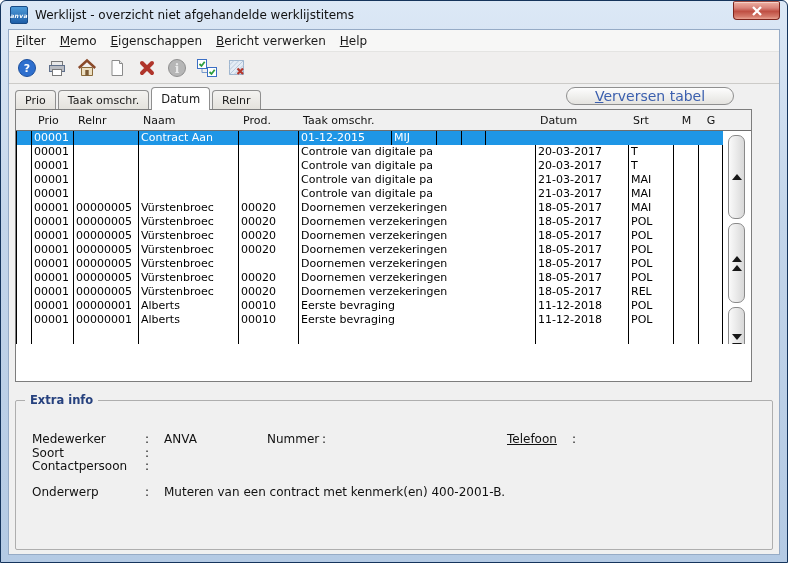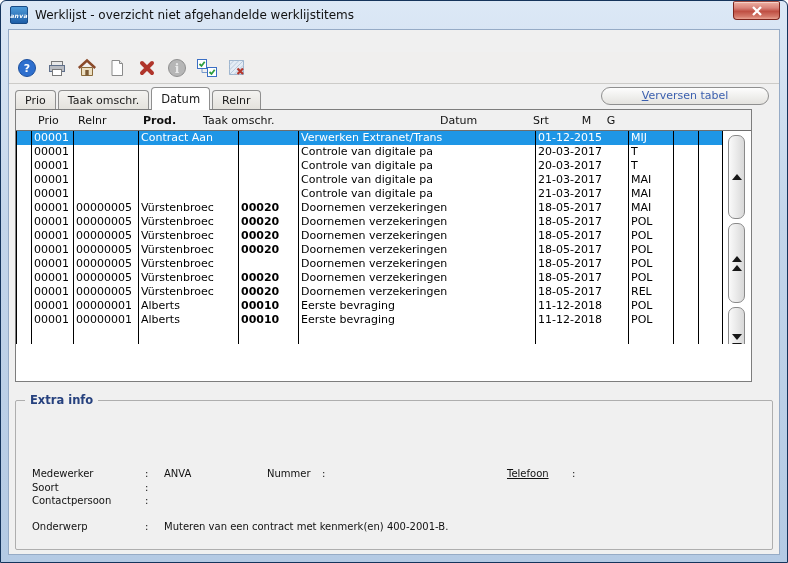--- a/index.html
+++ b/index.html
@@ -51,21 +51,21 @@
     background:linear-gradient(180deg,#f4f3f1,#e4e2dd); border:1px solid #8f8f8f; border-bottom:none;
     border-radius:4px 4px 0 0; display:flex; align-items:center; cursor:pointer;
   }
   .tab.active {
     height:23px; background:#ffffff; font-size:11.5px; position:relative; z-index:4; margin-bottom:-1px;
     padding-bottom:1px;
   }
   .refresh-btn {
     position:absolute; left:557px; top:57px; width:168px; height:18px;
     background:linear-gradient(180deg,#fdfdfd,#e4e3df); border:1px solid #8f8f8f; border-radius:9px;
-    color:#3b5fae; font-size:11px; text-align:center; line-height:16px; cursor:pointer;margin-left:35px;
+    color:#3b5fae; font-size:14px; text-align:center; line-height:16px; cursor:pointer;
   }
   .refresh-btn::first-letter { text-decoration:underline; }
   
   .gridbox {
     position:absolute; left:6px; top:79px; width:737px; height:273px;
     border:1px solid #7d7d7d; background:#ffffff; z-index:1;
   }
   .grid-header {
     position:relative; height:21px; background:#f0f0f0; border-bottom:1px solid #6e6e6e;
     display:flex; font-size:11px; color:#111;
@@ -78,21 +78,21 @@
   .grid-row.selected { background:#1e96e6; color:#fff; }
   .grid-row.filler { height:54px; }
   .gc {
     border-right:1px solid #000; height:100%; overflow:hidden; white-space:nowrap;
     font-size:11px; line-height:13px; padding-left:2px;
   }
   .gc-sel  { width:16px; border-left:1px solid #000; }
   .gc-prio { width:42px; }
   .gc-relnr{ width:65px; }
   .gc-naam { width:100px; }
-  .gc-prod { width:60px;font-weight:bold; }
+  .gc-prod { width:60px; }
   .gc-taak { width:237px; }
   .gc-datum{ width:93px; }
   .gc-srt  { width:45px; }
   .gc-m    { width:25px; }
   .gc-g    { width:24px; }
   .scrollstrip { position:absolute; right:0; top:0; width:28px; height:250px; background:#fff; }
   .sbtn {
     position:absolute; left:5px; width:17px; border:1px solid #8a8a8a; border-radius:7px;
     background:linear-gradient(90deg,#fafafa,#d9d9d9);
     display:flex; flex-direction:column; align-items:center; justify-content:center; gap:3px; cursor:pointer;
@@ -104,21 +104,21 @@
   .tri-down { width:0; height:0; border-left:5px solid transparent; border-right:5px solid transparent; border-top:6px solid #161616; }
   
   .groupbox {
     position:absolute; left:6px; top:370px; width:758px; height:150px;
     border:1px solid #aeaeae; border-radius:2px;
   }
   .groupbox .legend {
     position:absolute; top:-8px; left:9px; background:#f0f0f0; padding:0 5px;
     color:#26417e; font-weight:bold; font-size:11.5px;
   }
-  .fi { position:absolute; font-size:10px; color:#111; white-space:nowrap; height:14px;margin-top:36px; }
+  .fi { position:absolute; font-size:12px; color:#111; white-space:nowrap; height:14px; }
   .r1 { top:31px; } .r2 { top:45px; } .r3 { top:58px;text-align:right; } .r4 { top:84px; }
   .lab1 { left:16px; } .col1 { left:129px; } .val1 { left:148px; }
   .lab2 { left:251px; } .col2 { left:306px; }
   .lab3 { left:491px;text-decoration:underline; } .col3 { left:556px; }
 </style>
 </head>
 <body>
 
 <div class="window">
 
@@ -129,20 +129,27 @@
       <span>
         <svg width="12" height="10">
             <path d="M2 1 L10 9 M10 1 L2 9" stroke="#ffffff" stroke-width="2.3"></path>
           </svg>
       </span>
     </div>
   </div>
 
   <div class="client">
 
+    <div class="menubar">
+      <span class="menu-item">Filter</span>
+      <span class="menu-item">Memo</span>
+      <span class="menu-item">Eigenschappen</span>
+      <span class="menu-item">Bericht verwerken</span>
+      <span class="menu-item">Help</span>
+    </div>
 
     <div class="toolbar">
       <span class="tool-icon">
         <svg width="20" height="20">
             <circle cx="10" cy="10" r="8.5" fill="#2e6fce" stroke="#1c4f9c"></circle>
             <text x="10" y="14" text-anchor="middle" font-size="11" font-weight="bold" fill="#fff" font-family="DejaVu Sans">?</text>
           </svg>
       </span>
       <span class="tool-icon">
         <svg width="20" height="20">
@@ -199,36 +206,36 @@
       <div class="tab active">Datum</div>
       <div class="tab">Relnr</div>
     </div>
     <div class="refresh-btn">Verversen tabel</div>
 
     <div class="gridbox">
       <div class="grid-header">
         <div class="hc gc-sel" style="border:none"></div>
         <div class="hc gc-prio hc-prio" style="border:none">Prio</div>
         <div class="hc gc-relnr" style="border:none">Relnr</div>
+        <div class="hc gc-naam" style="border:none">Naam</div>
         <div class="hc gc-prod" style="border:none">Prod.</div>
         <div class="hc gc-taak" style="border:none">Taak omschr.</div>
         <div class="hc gc-datum" style="border:none">Datum</div>
         <div class="hc gc-srt" style="border:none">Srt</div>
         <div class="hc gc-m hc-m" style="border:none">M</div>
         <div class="hc gc-g hc-g" style="border:none">G</div>
       </div>
       <div class="grid-body">
         <div id="grid-rows">
             <div class="grid-row selected">
               <div class="gc gc-sel"></div>
               <div class="gc gc-prio">00001</div>
               <div class="gc gc-relnr"></div>
               <div class="gc gc-naam">Contract Aan</div>
               <div class="gc gc-prod"></div>
-              <div class="gc gc-taak">Verwerken Extranet/Trans</div>
               <div class="gc gc-datum">01-12-2015</div>
               <div class="gc gc-srt">MIJ</div>
               <div class="gc gc-m"></div>
               <div class="gc gc-g"></div>
             </div>
             <div class="grid-row">
               <div class="gc gc-sel"></div>
               <div class="gc gc-prio">00001</div>
               <div class="gc gc-relnr"></div>
               <div class="gc gc-naam"></div>

